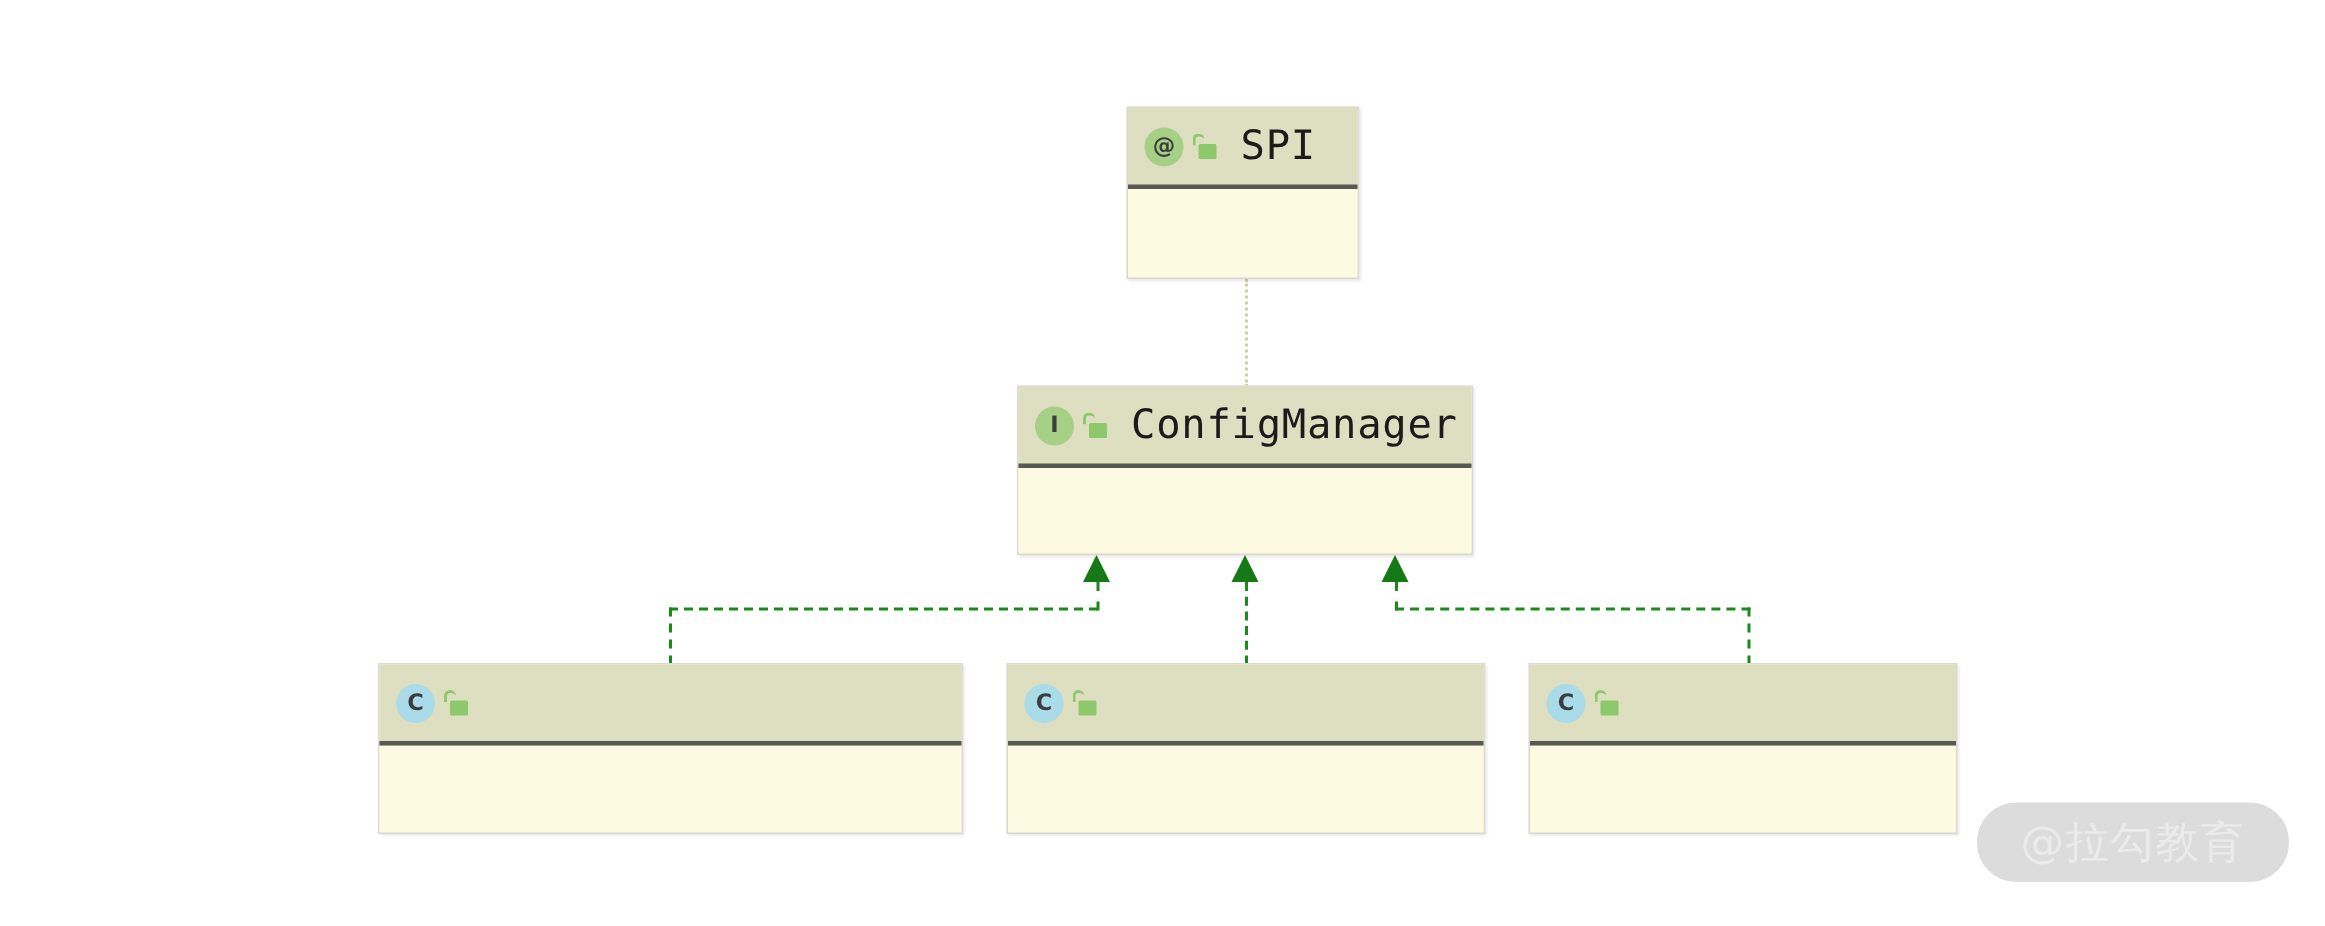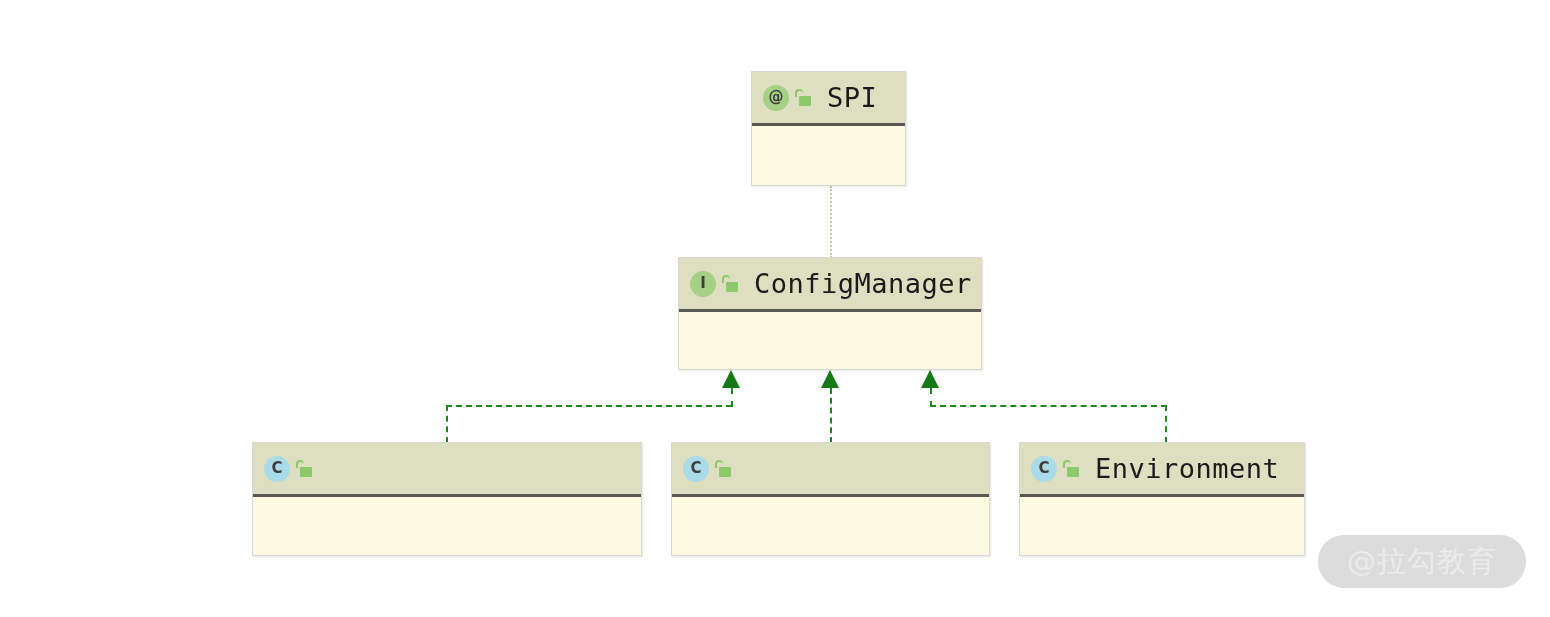--- a/index.html
+++ b/index.html
@@ -202,20 +202,19 @@
     <div class="uml-body" style="height:57px;"></div>
   </div>
 
   <div class="uml-box" style="left:1019px; top:442px; width:286px; height:114px;">
     <div class="uml-header">
       <span class="type-icon clazz">C</span>
       <span class="lock-icon">
         <span class="shackle"></span>
           <span class="body"></span>
       </span>
-      <span class="uml-name">Environment</span>
     </div>
     <div class="uml-body" style="height:57px;"></div>
   </div>
 
   <div class="watermark" style="left:1318px; top:535px; width:208px; height:53px;">@拉勾教育</div>
 
 </div>
 
 </body></html>

